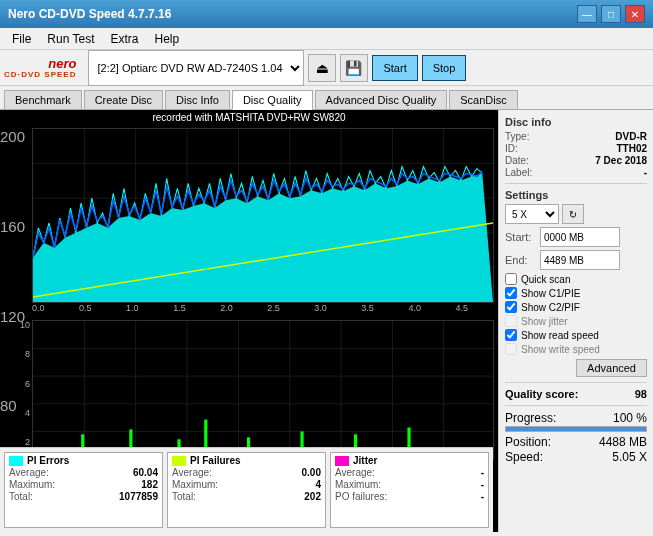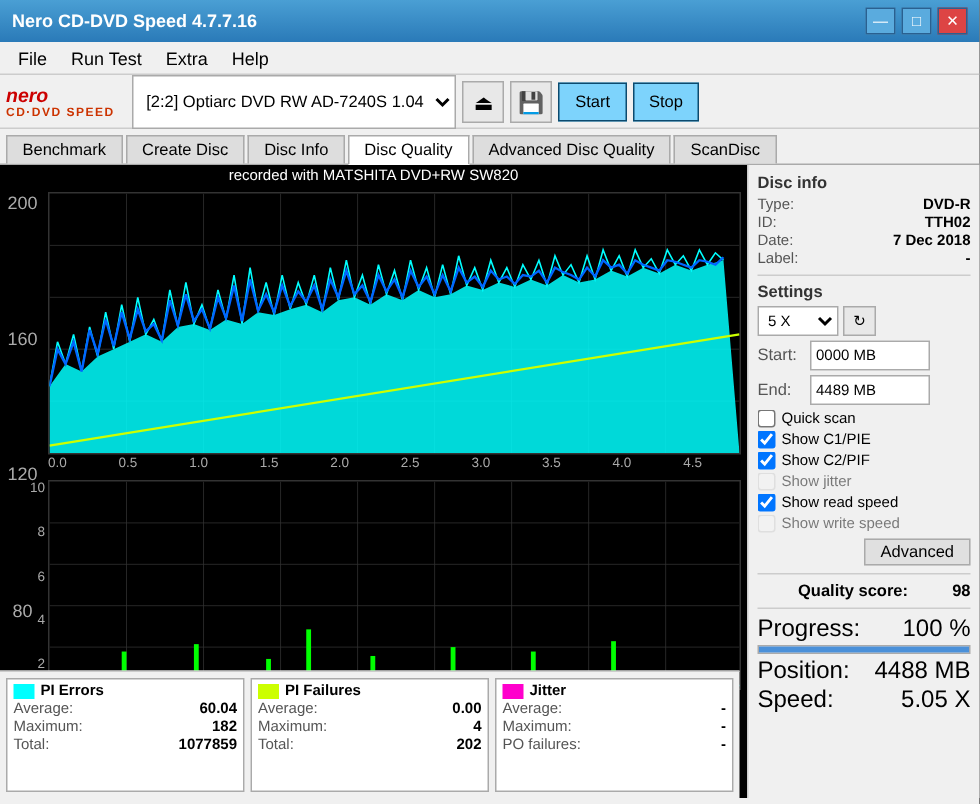--- a/index.html
+++ b/index.html
@@ -38,21 +38,21 @@
     .toolbar {
       background: #f0f0f0;
       height: 36px;
       display: flex;
       align-items: center;
       padding: 0 4px;
       gap: 4px;
       border-bottom: 1px solid #ccc;
     }
     .logo-area { display: flex; flex-direction: column; margin-right: 8px; }
-    .logo-text { font-size: 14px; font-weight: bold; color: #222; line-height: 1; }
+    .logo-text { font-size: 14px; font-weight: bold; color: #222; line-height: 1; text-align: right; }
     .logo-sub { font-size: 8px; color: #cc3300; font-weight: bold; letter-spacing: 1px; }
     .drive-select {
       height: 36px; font-size: 11px; padding: 0 4px; border: 1px solid #aaa; background: white; min-width: 200px;
     }
     .toolbar-btn {
       height: 26px; padding: 0 10px; font-size: 11px; background: #7dd3fc;
       border: 1px solid #0c4a6e; cursor: pointer;
     }
     .toolbar-icon-btn {
       width: 28px; height: 28px; background: #e8e8e8; border: 1px solid #aaa;
@@ -98,22 +98,22 @@
     
     .top-chart {
       position: absolute;
       top: 18px; left: 32px; right: 4px;
       height: 175px;
       background: #000;
       border: 1px solid #333;
     }
     .top-chart-yaxis {
       position: absolute; left: 0; top: 18px; bottom: 28px;
-      width: 32px; display: flex; flex-direction: column; justify-content: space-between; align-items: center;
-      padding-right: 2px; color: #aaa; font-size: 12px;
+      width: 32px; display: flex; flex-direction: column; justify-content: space-between; align-items: flex-start;
+      padding-right: 2px; color: #aaa; font-size: 15px;
     }
     .bottom-chart {
       position: absolute;
       top: 210px; left: 32px; right: 4px;
       height: 140px;
       background: #000;
       border: 1px solid #333;
     }
     .bottom-chart-yaxis {
       position: absolute; left: 0; top: 210px; bottom: 85px;
@@ -170,24 +170,24 @@
       height: 20px; font-size: 10px; border: 1px solid #aaa; padding: 0 2px; width: 54px; background: white;
     }
     .panel-checkbox-row { display: flex; align-items: center; gap: 4px; font-size: 10px; margin-bottom: 2px; }
     .panel-checkbox { width: 12px; height: 12px; }
     .checkbox-disabled { opacity: 0.5; }
     .advanced-btn {
       display: block; margin: 4px 0 0 auto;
       padding: 2px 10px; font-size: 11px; background: #e0e0e0;
       border: 1px solid #aaa; cursor: pointer;
     }
-    .quality-score-row { display: flex; justify-content: space-between; font-size: 11px; font-weight: bold; margin-top: 5px; margin-left: 27px; }
+    .quality-score-row { display: flex; justify-content: space-between; font-size: 11px; font-weight: bold; margin-top: 5px; }
     .quality-score-val { color: #000; font-weight: bold; }
 
-    .progress-row { display: flex; justify-content: space-between; font-size: 16px; margin-bottom: 1px; }
+    .progress-row { display: flex; justify-content: space-between; font-size: 12px; margin-bottom: 1px; }
     .progress-bar-wrap { height: 6px; background: #ccc; border: 1px solid #aaa; margin-bottom: 3px; }
     .progress-bar-fill { height: 100%; background: #4a90d9; }
   </style>
 </head>
 <body>
 
 <div class="title-bar">
   <span class="title-bar-title">Nero CD-DVD Speed 4.7.7.16</span>
   <div class="title-bar-controls">
     <button class="title-bar-btn">—</button>

